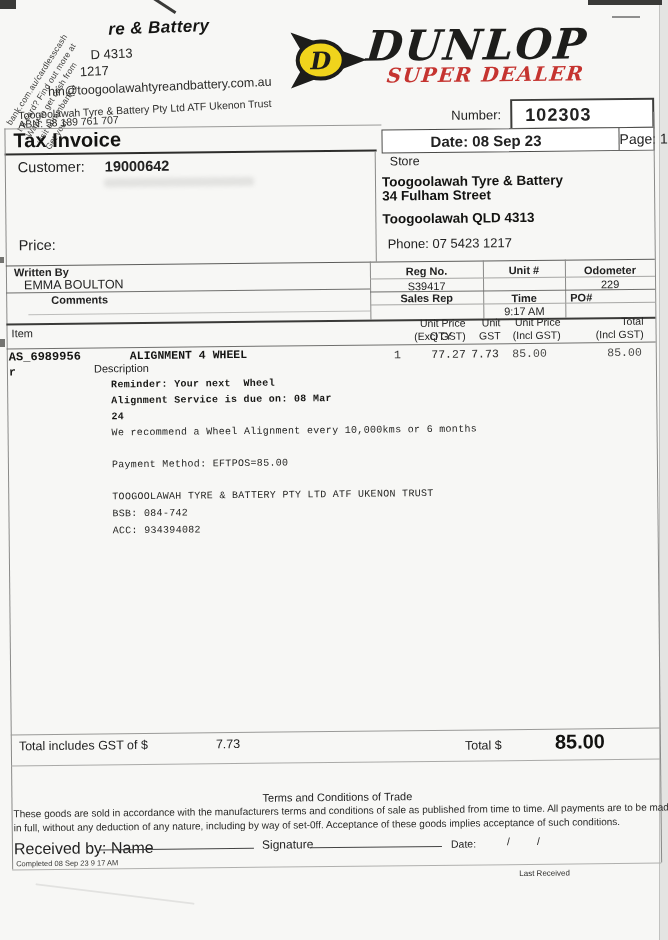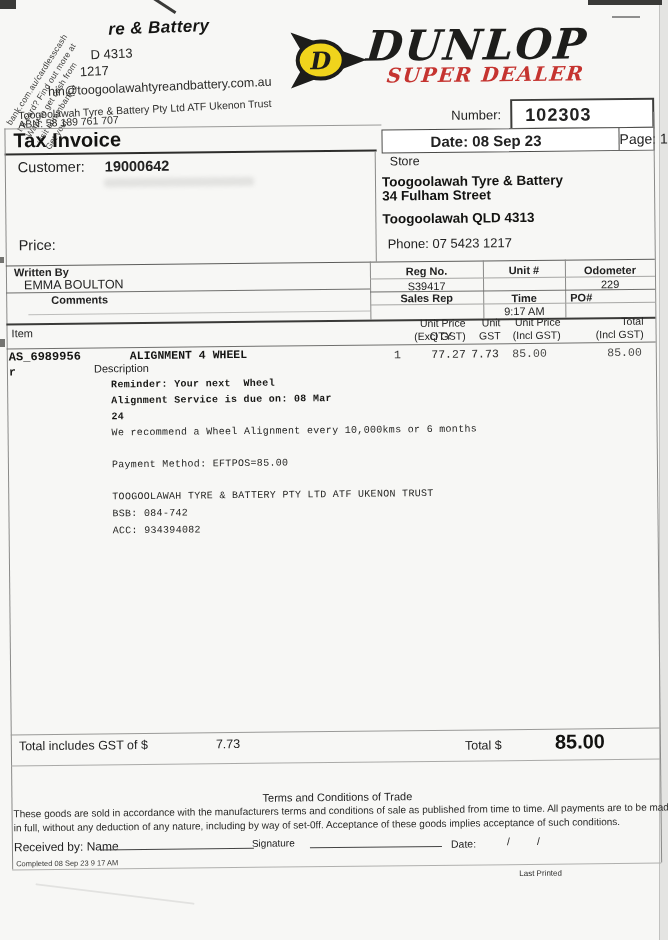--- a/index.html
+++ b/index.html
@@ -177,26 +177,26 @@
     <div class="abs nowrap" style="left:16px;top:736px;font-size:12.5px;">Total includes GST of $</div>
     <div class="abs nowrap" style="left:213px;top:736px;font-size:12.5px;">7.73</div>
     <div class="abs nowrap" style="left:462px;top:740px;font-size:12.5px;">Total $</div>
     <div class="abs b nowrap" style="left:552px;top:733px;font-size:20px;color:#121210;">85.00</div>
     <div class="hl" style="left:8px;top:762px;width:649px;background:#aaaaa8;"></div>
 
     <div class="abs center nowrap" style="left:0;top:791px;width:668px;font-size:11px;">Terms and Conditions of Trade</div>
     <div class="abs nowrap" style="left:10px;top:805px;font-size:10px;color:#2a2a28;">These goods are sold in accordance with the manufacturers terms and conditions of sale as published from time to time.  All payments are to be made</div>
     <div class="abs nowrap" style="left:10px;top:819px;font-size:10px;color:#2a2a28;">in full, without any deduction of any nature, including by way of set-0ff.  Acceptance of these goods implies acceptance of such conditions.</div>
 
-    <div class="abs nowrap" style="left:10px;top:837px;font-size:12px;">Received by: Name</div>
+    <div class="abs nowrap" style="left:10px;top:837px;font-size:16px;">Received by: Name</div>
     <div class="abs" style="left:96px;top:847px;width:154px;border-bottom:1px solid #444;"></div>
-    <div class="abs nowrap" style="left:248px;top:837px;font-size:10px;">Signature</div>
+    <div class="abs nowrap" style="left:258px;top:837px;font-size:12px;">Signature</div>
     <div class="abs" style="left:306px;top:847px;width:132px;border-bottom:1px solid #444;"></div>
     <div class="abs nowrap" style="left:447px;top:839px;font-size:10.5px;">Date:</div>
     <div class="abs nowrap" style="left:503px;top:837px;font-size:10.5px;">/</div>
     <div class="abs nowrap" style="left:533px;top:837px;font-size:10.5px;">/</div>
 
     <div class="abs nowrap" style="left:12px;top:856px;font-size:7.5px;color:#3a3a38;">Completed  08 Sep 23 9 17 AM</div>
     <div class="hl" style="left:8px;top:866px;width:649px;background:#b0b0ae;"></div>
-    <div class="abs nowrap" style="left:515px;top:871px;font-size:8px;color:#2e2e2c;">Last Printed</div>
+    <div class="abs nowrap" style="left:515px;top:871px;font-size:8px;color:#2e2e2c;">Last Received</div>
 
   </div>
 </div>
 
 </body></html>

